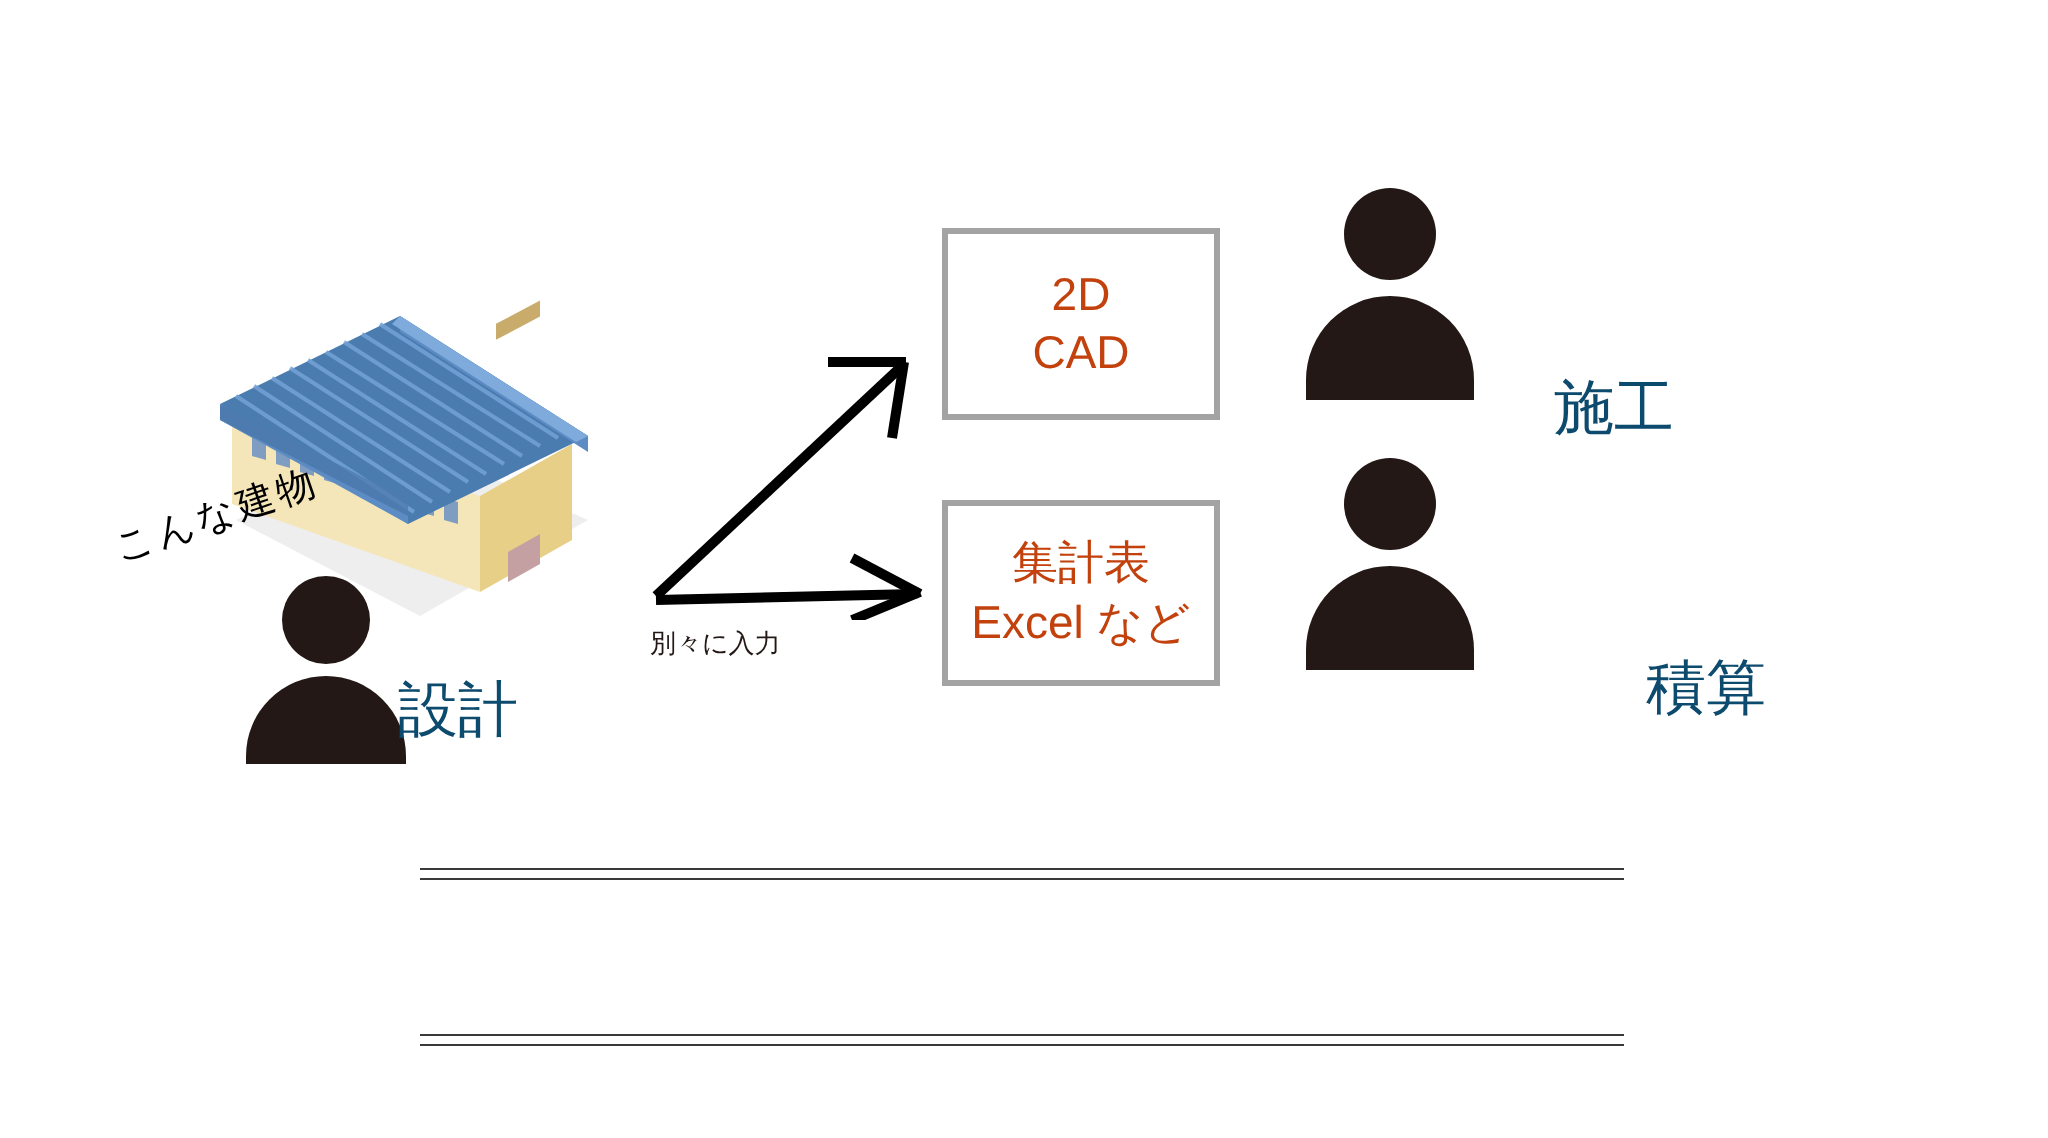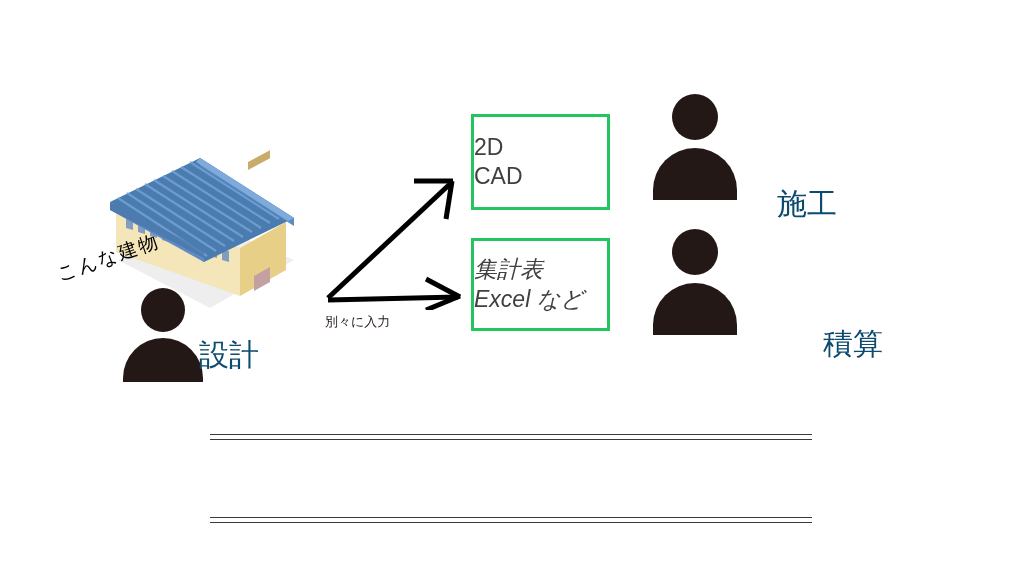--- a/index.html
+++ b/index.html
@@ -91,31 +91,32 @@
     font-size: 30px;
     color: #0c4a6e;
     white-space: nowrap;
     text-align: right;
   }
 
   
   .doc-box {
     position: absolute;
     box-sizing: border-box;
-    border: 3px solid #22c55e;
+    border: 3px solid #a3a3a3;
     background: #ffffff;
     display: flex;
     flex-direction: column;
+    align-items: center;
     justify-content: center;
     line-height: 1.28;
-    color: #404040;
+    color: #c2410c;
   }
   .doc-box .line { white-space: nowrap; }
   #box-cad { left: 471px; top: 114px; width: 139px; height: 96px; font-size: 23px; }
-  #box-excel { left: 471px; top: 238px; width: 139px; height: 93px; font-size: 23px; font-style: italic; }
+  #box-excel { left: 471px; top: 250px; width: 139px; height: 93px; font-size: 23px; }
 
   
   .arrows {
     position: absolute;
     left: 318px;
     top: 165px;
     width: 150px;
     height: 145px;
   }
   .arrow-label {

